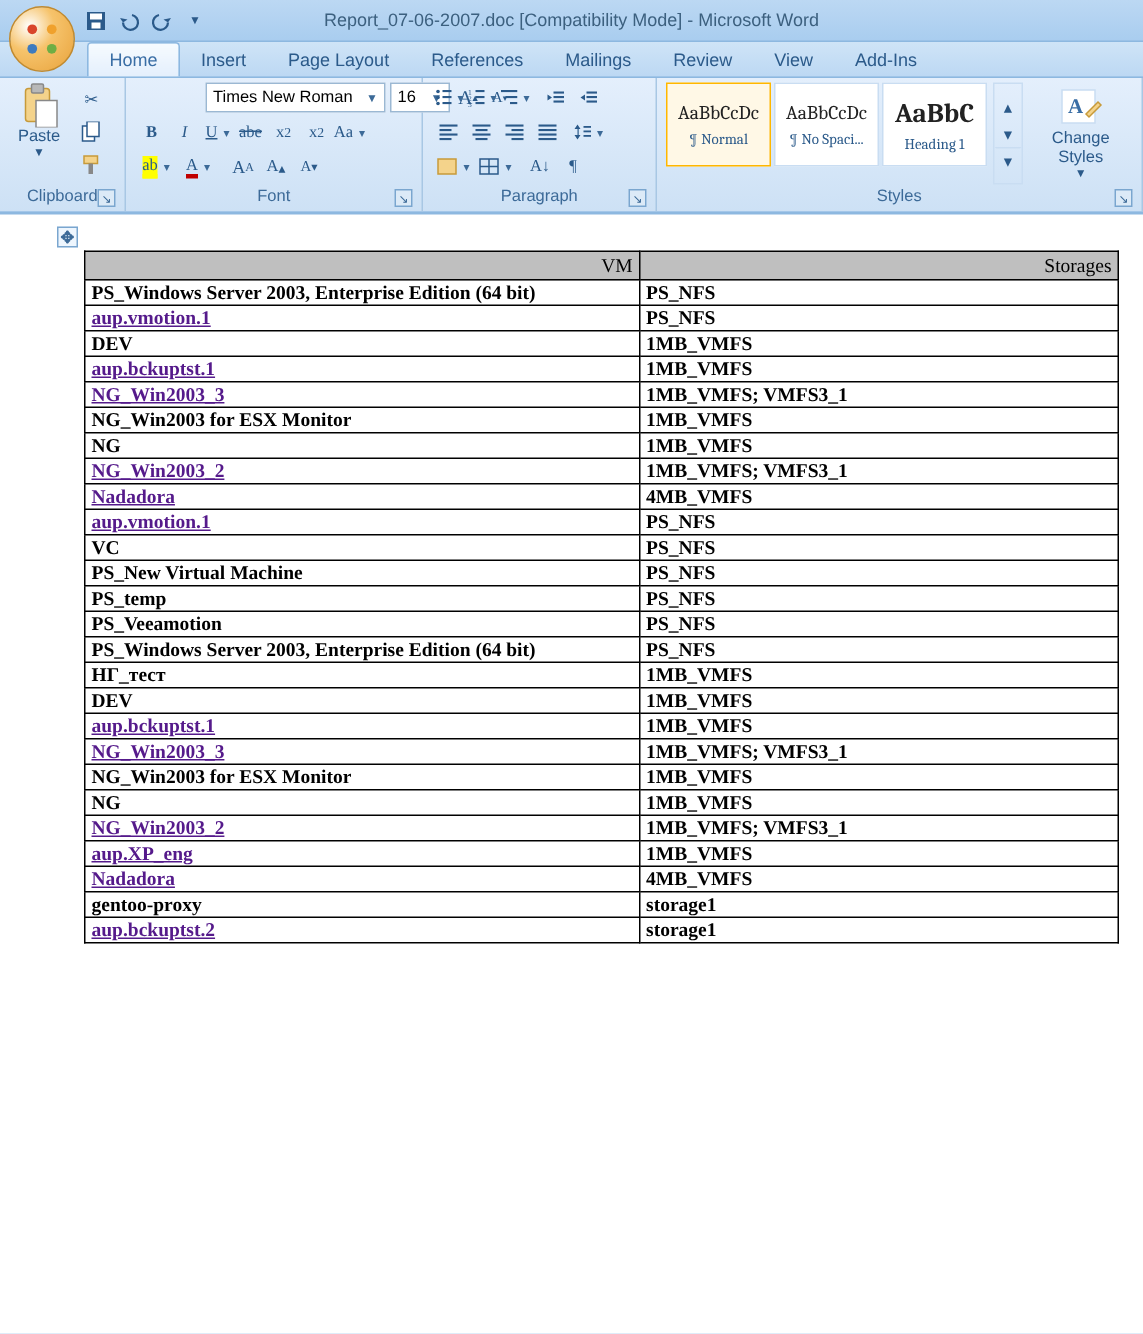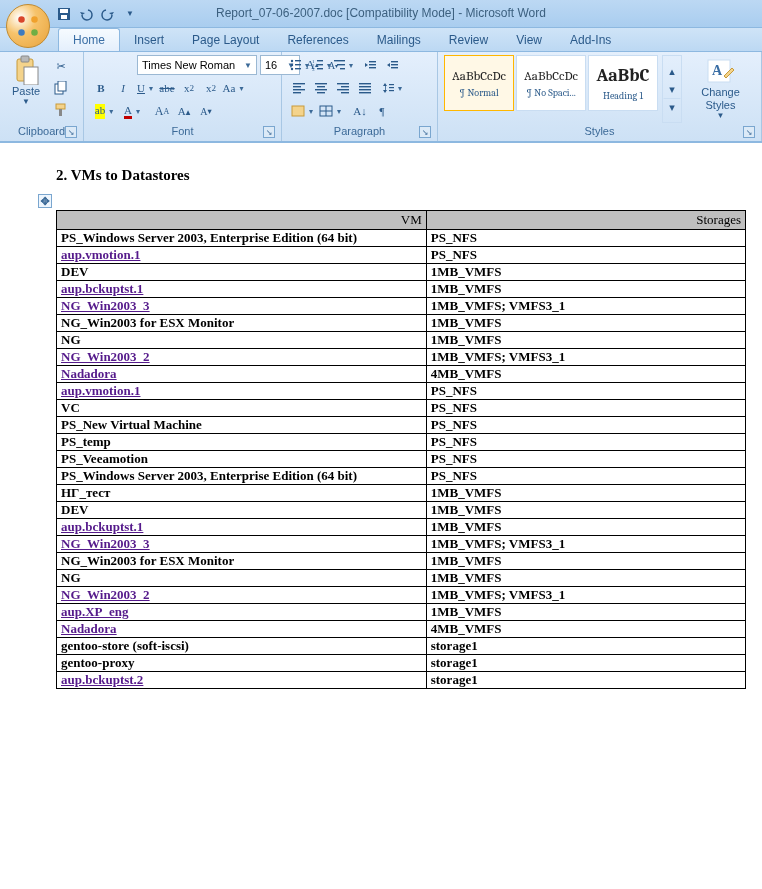--- a/index.html
+++ b/index.html
@@ -474,21 +474,20 @@
       </div>
     </div>
     <div class="group-label"><span>Styles</span><div class="dlauncher">↘</div></div>
   </div>
 
 
 </div>
 
 <div class="docarea">
   <div class="page">
-    <div class="heading">2. VMs to Datastores</div>
     <div style="position:relative;">
       <div class="table-handle">✥</div>
       <table class="doc">
         <colgroup>
             <col class="col-vm">
             <col class="col-st">
           </colgroup>
         <thead>
             <tr id="thead-row">
               <th>VM</th>
@@ -586,24 +585,20 @@
             </tr>
             <tr>
               <td class="link">aup.XP_eng</td>
               <td>1MB_VMFS</td>
             </tr>
             <tr>
               <td class="link">Nadadora</td>
               <td>4MB_VMFS</td>
             </tr>
             <tr>
-              <td>gentoo-store (soft-iscsi)</td>
-              <td>storage1</td>
-            </tr>
-            <tr>
               <td>gentoo-proxy</td>
               <td>storage1</td>
             </tr>
             <tr>
               <td class="link">aup.bckuptst.2</td>
               <td>storage1</td>
             </tr>
           </tbody>
       </table>
     </div>

